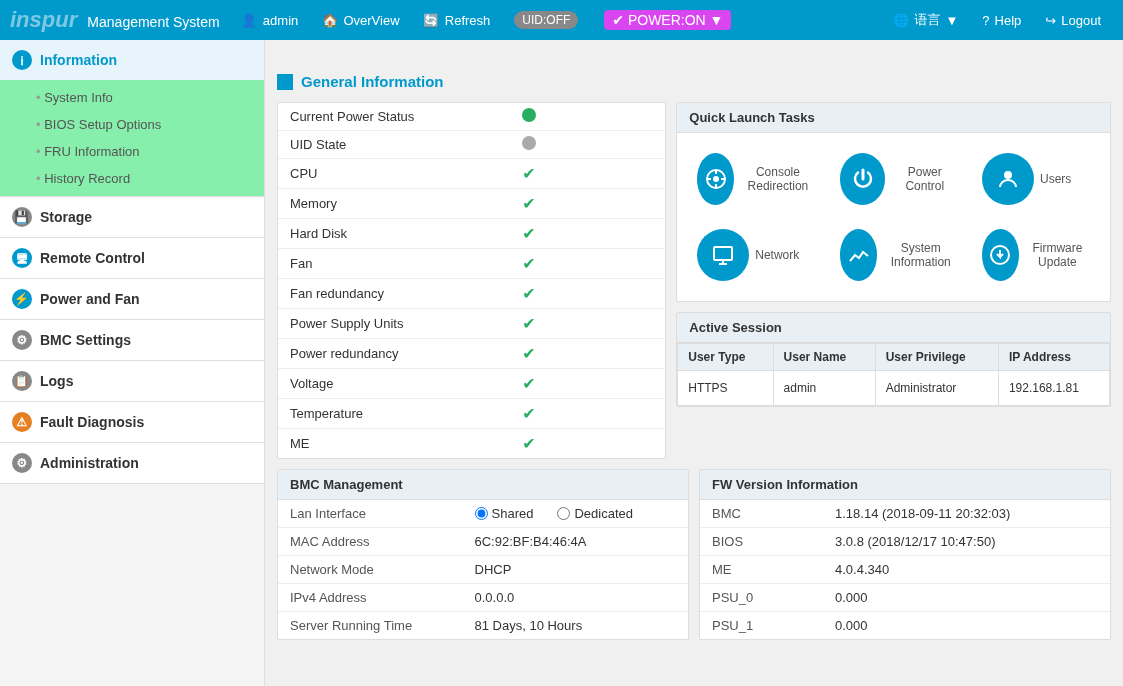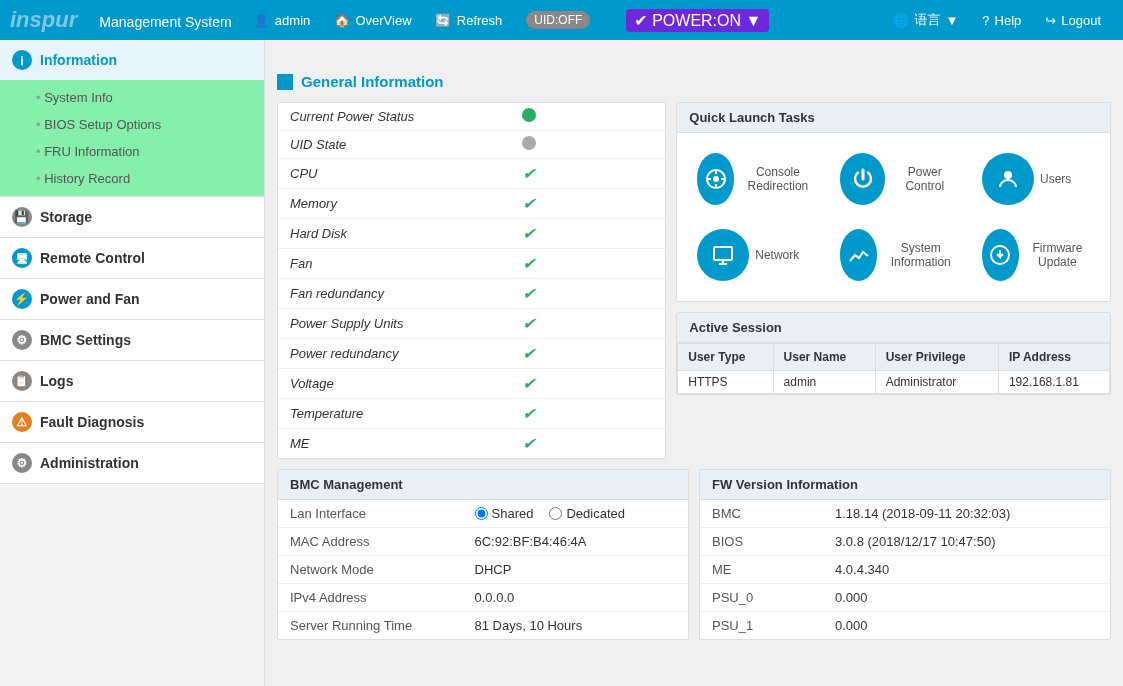--- a/index.html
+++ b/index.html
@@ -15,35 +15,35 @@
       gap: 0;
     }
     #topnav .brand {
       font-size: 22px;
       font-weight: bold;
       color: white;
       margin-right: 10px;
       font-style: italic;
     }
     #topnav .brand span { color: #fff; }
-    #topnav .brand .mgmt { font-size: 14px; font-weight: normal; font-style: normal; margin-left: 16px; }
+    #topnav .brand .mgmt { font-size: 14px; font-weight: normal; font-style: normal; margin-left: 4px; }
     .nav-item {
       color: white;
       padding: 0 12px;
       height: 40px;
       display: flex;
       align-items: center;
       gap: 5px;
       cursor: pointer;
       font-size: 13px;
       white-space: nowrap;
     }
     .nav-right { margin-left: auto; display: flex; align-items: center; }
-    .uid-badge { background: #888; border-radius: 10px; padding: 2px 8px; font-size: 12px; color: white; margin-right: 12px; }
-    .power-badge { background: #6d28d9; border-radius: 4px; padding: 2px 8px; font-size: 16px; color: white; }
+    .uid-badge { background: #888; border-radius: 10px; padding: 2px 8px; font-size: 12px; color: white; margin-right: 2px; }
+    .power-badge { background: #d946ef; border-radius: 4px; padding: 2px 8px; font-size: 14px; color: white; }
 
     
     #layout { display: flex; height: 646px; }
 
     
     #sidebar {
       width: 265px;
       background: #f5f5f5;
       border-right: 1px solid #ddd;
       overflow-y: auto;
@@ -133,21 +133,21 @@
       font-weight: bold;
       font-size: 13px;
       color: #333;
       border-bottom: 1px solid #ddd;
     }
 
     
     .status-table { width: 100%; border-collapse: collapse; }
     .status-table tr { border-bottom: 1px solid #eee; }
     .status-table tr:last-child { border-bottom: none; }
-    .status-table td { padding: 5px 12px; font-size: 13px; color: #333; font-style: italic; }
+    .status-table td { padding: 5px 12px; font-size: 13px; color: #333; }
     .status-table td:first-child { width: 60%; }
 
     .dot-green { width: 14px; height: 14px; border-radius: 50%; background: #27ae60; display: inline-block; }
     .dot-gray { width: 14px; height: 14px; border-radius: 50%; background: #aaa; display: inline-block; }
     .check-green { color: #27ae60; font-size: 16px; }
 
     
     .quick-launch-grid {
       display: grid;
       grid-template-columns: repeat(3, 1fr);
@@ -180,33 +180,33 @@
     .session-table { width: 100%; border-collapse: collapse; }
     .session-table th {
       background: #e8f0f5;
       padding: 6px 10px;
       text-align: left;
       font-size: 12px;
       color: #333;
       border: 1px solid #ddd;
     }
     .session-table td {
-      padding: 4px 10px;
+      padding: 10px 10px;
       font-size: 12px;
       color: #333;
       border: 1px solid #ddd;
     }
 
     
     .info-table { width: 100%; border-collapse: collapse; }
     .info-table tr { border-bottom: 1px solid #eee; }
     .info-table tr:last-child { border-bottom: none; }
     .info-table td { padding: 6px 12px; font-size: 13px; color: #333; }
     .info-table td:first-child { width: 45%; color: #555; }
-    .radio-group { display: flex; align-items: center; gap: 16px; }
+    .radio-group { display: flex; align-items: center; gap: 24px; }
     .radio-item { display: flex; align-items: center; gap: 4px; font-size: 13px; }
 
     
     .fw-table { width: 100%; border-collapse: collapse; }
     .fw-table tr { border-bottom: 1px solid #eee; }
     .fw-table tr:last-child { border-bottom: none; }
     .fw-table td { padding: 6px 12px; font-size: 13px; color: #333; }
     .fw-table td:first-child { width: 30%; color: #555; }
 
     .bottom-grid {

